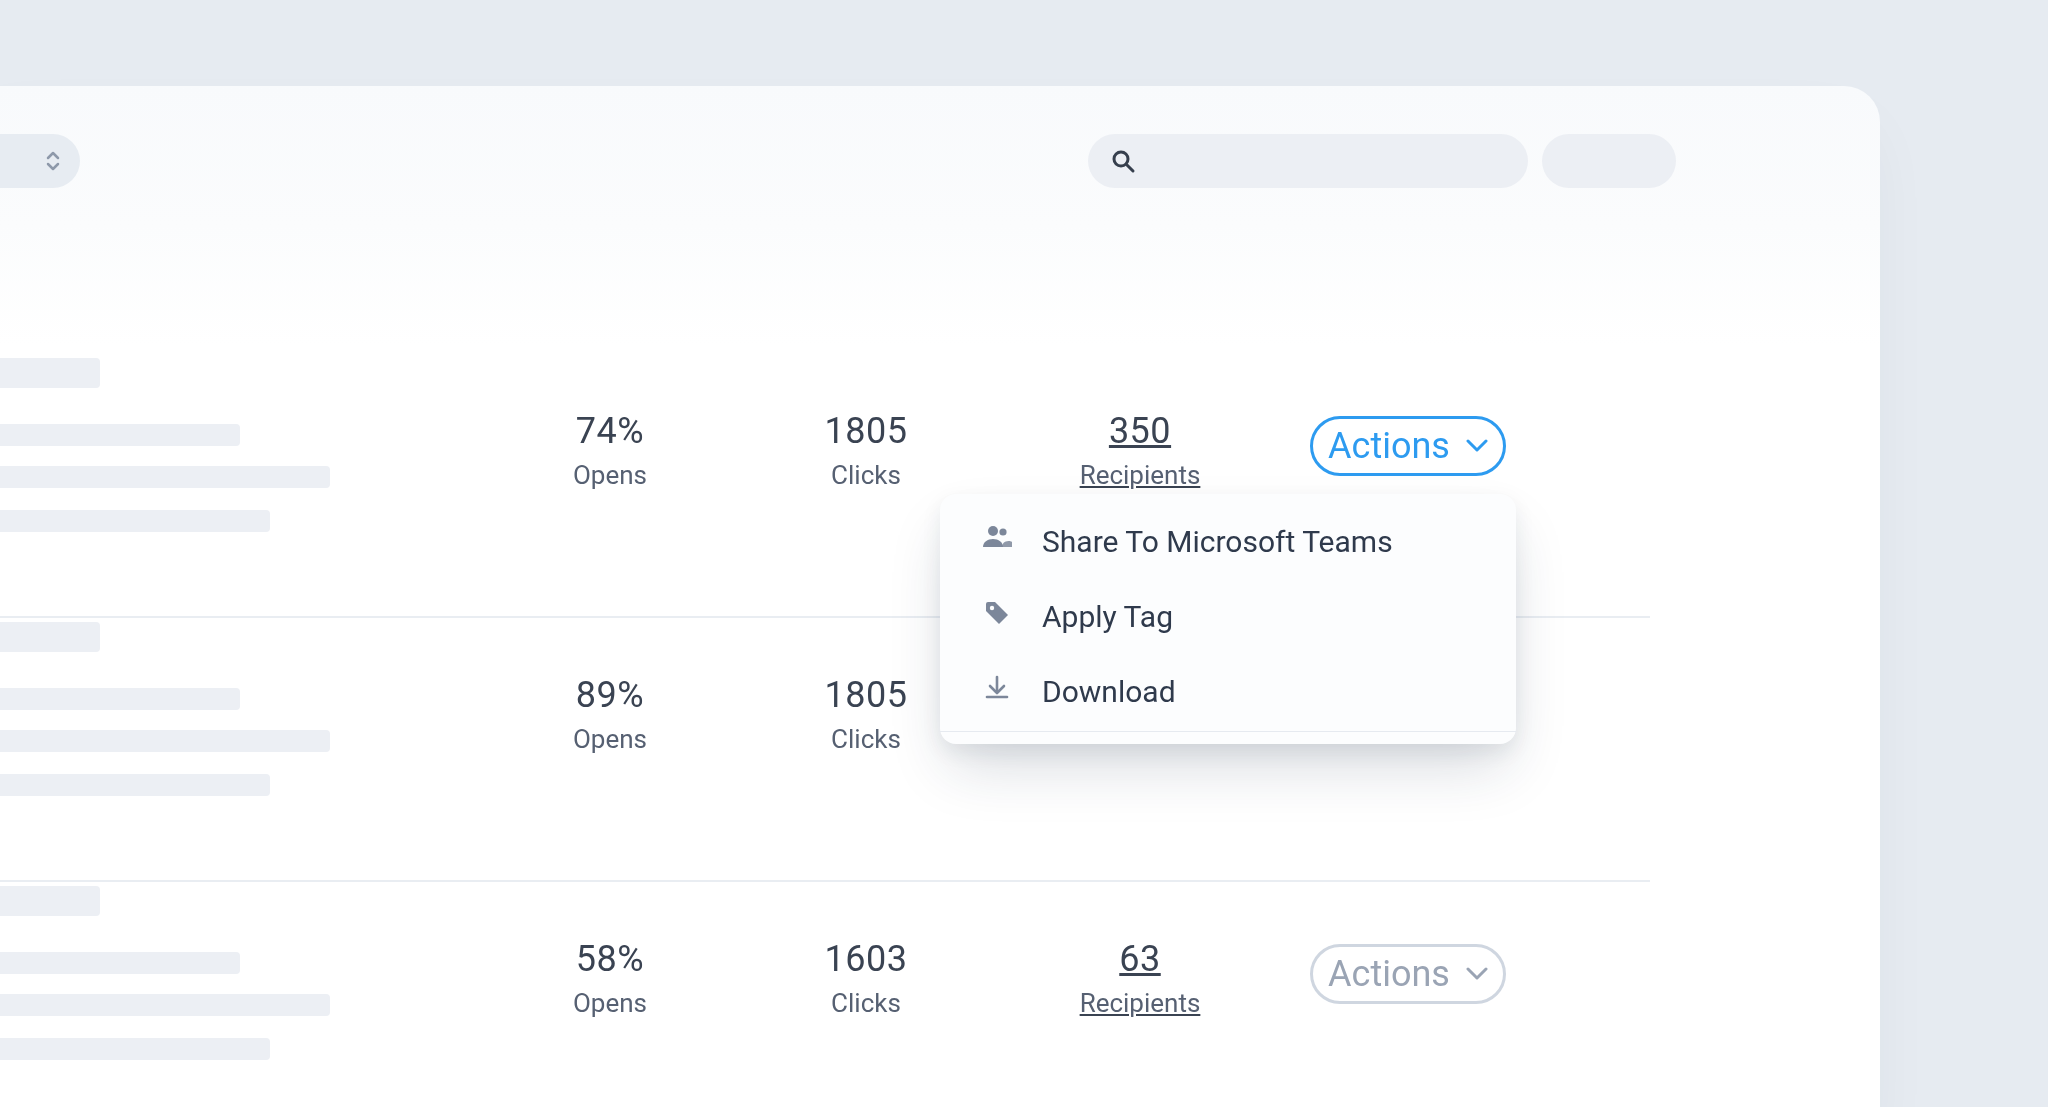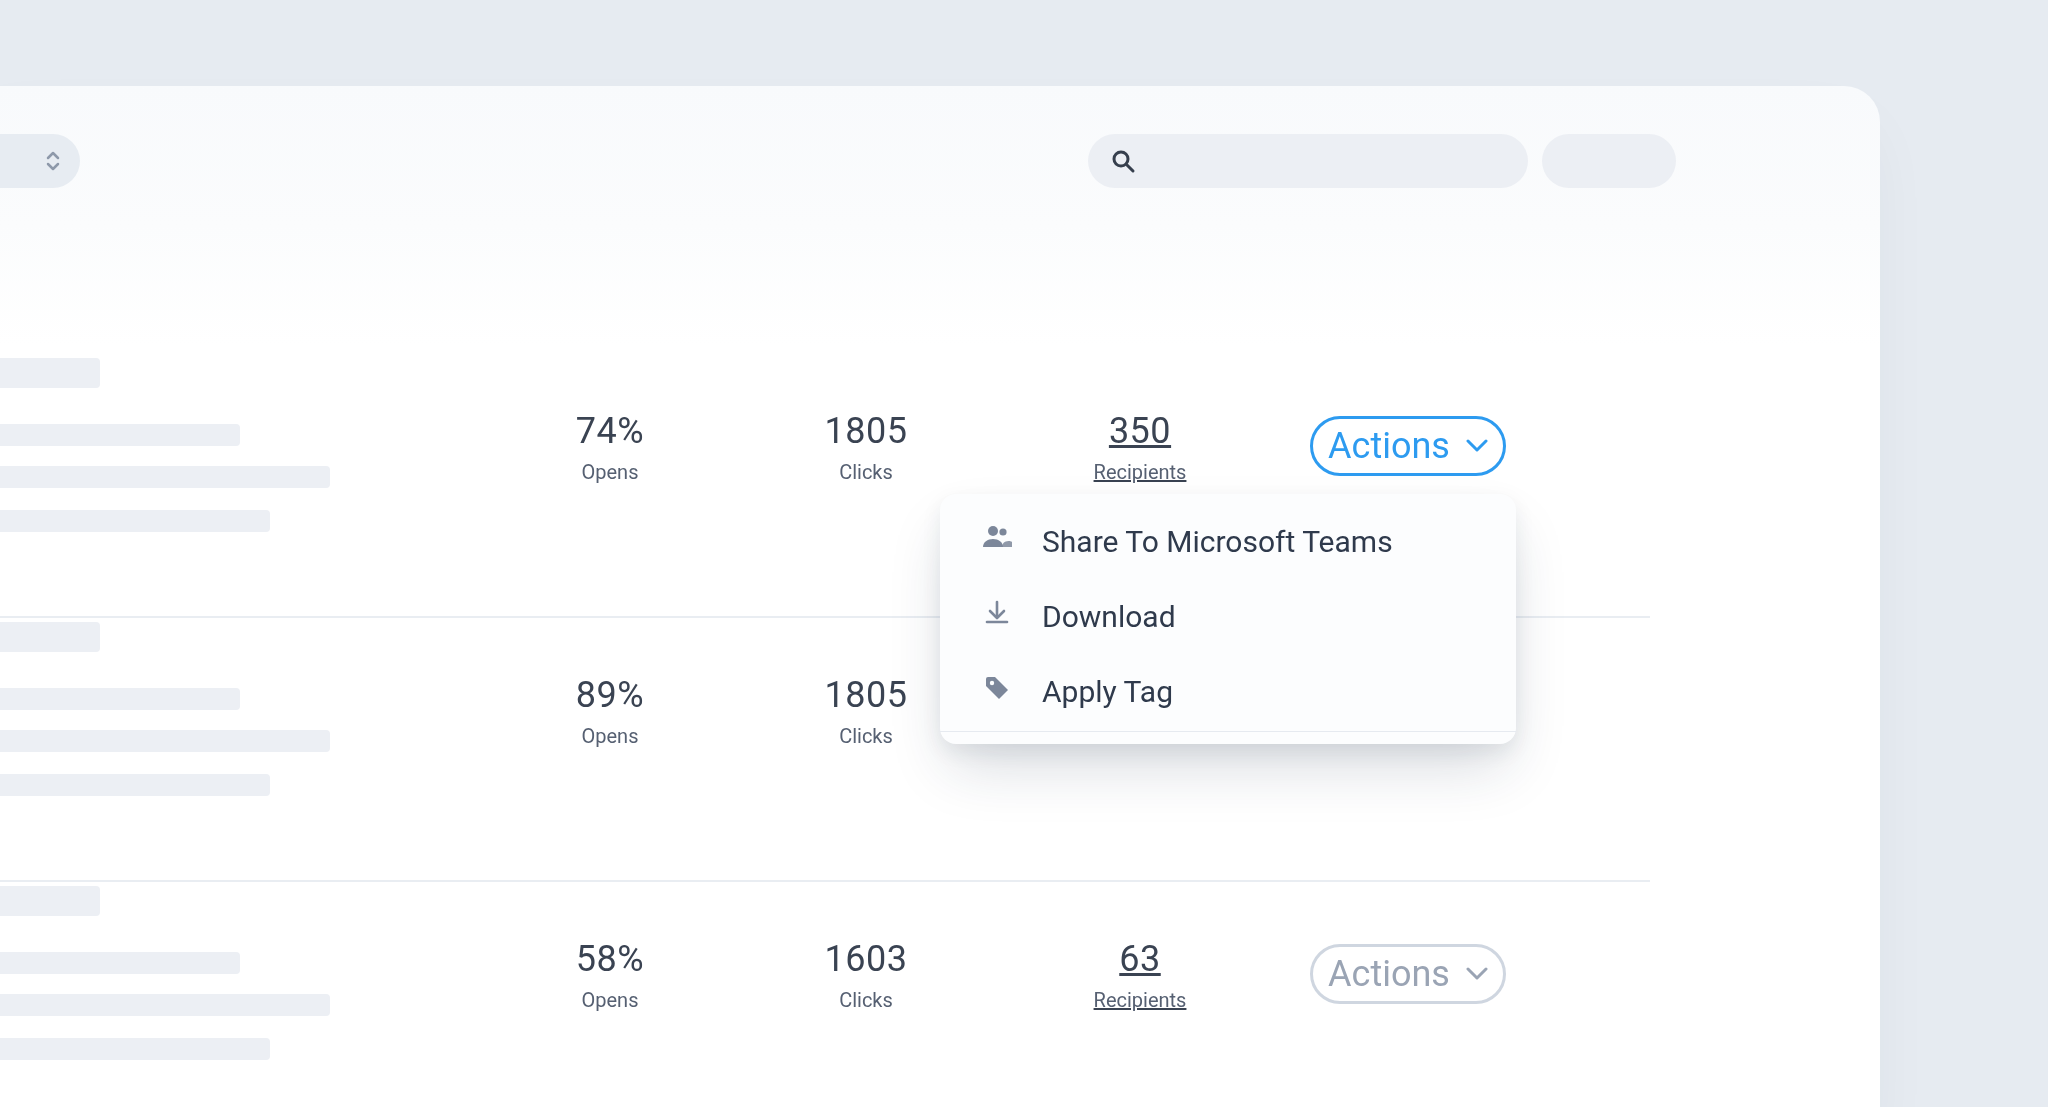--- a/index.html
+++ b/index.html
@@ -80,21 +80,21 @@
   .ph-3 { left:0; top:112px; width:370px; height:22px; }
   .ph-4 { left:0; top:156px; width:310px; height:22px; }
 
   .metric {
     position:absolute;
     text-align:center;
     color:#3a4352;
     top: 56px;
   }
   .metric .value { font-size:36px; font-weight:400; color:#3a4352; letter-spacing:.5px;}
-  .metric .label { font-size:20px; color:#566072; margin-top:8px; }
+  .metric .label { font-size:26px; color:#566072; margin-top:8px; }
   .m-opens { left: 570px; width:160px; }
   .m-clicks { left: 826px; width:160px; }
   .m-recips { left: 1090px; width:180px;text-decoration:underline; }
 
   .actions-btn {
     position:absolute;
     top:62px;
     left:1350px;
     width:196px; height:60px;
     border-radius:32px;
@@ -252,34 +252,34 @@
             <circle cx="11" cy="7" r="5"></circle>
             <circle cx="21" cy="8" r="3.6"></circle>
             <path d="M1 23c0-5 4.5-8 10-8s10 3 10 8H1z"></path>
             <path d="M20 23c0-3.2 2.4-6 6.5-6 2 0 3.5.8 3.5.8V23h-10z" opacity=".85"></path>
           </svg>
         </span>
         <span>Share To Microsoft Teams</span>
       </div>
       <div class="dropdown-item">
         <span class="mi-icon">
+          <svg width="28" height="28" viewBox="0 0 28 28" fill="currentColor">
+            <path d="M3 12V5a2 2 0 0 1 2-2h7l13 13-9 9L3 12z"></path>
+            <circle cx="9" cy="9" r="2.2" fill="#fcfdfe"></circle>
+          </svg>
+        </span>
+        <span>Apply Tag</span>
+      </div>
+      <div class="dropdown-item">
+        <span class="mi-icon">
           <svg width="28" height="28" viewBox="0 0 28 28" fill="none" stroke="currentColor" stroke-width="2.6" stroke-linecap="round" stroke-linejoin="round">
             <path d="M14 3v14"></path>
               <path d="M7 12l7 7 7-7"></path>
               <path d="M4 23h20"></path>
           </svg>
         </span>
         <span>Download</span>
       </div>
-      <div class="dropdown-item">
-        <span class="mi-icon">
-          <svg width="28" height="28" viewBox="0 0 28 28" fill="currentColor">
-            <path d="M3 12V5a2 2 0 0 1 2-2h7l13 13-9 9L3 12z"></path>
-            <circle cx="9" cy="9" r="2.2" fill="#fcfdfe"></circle>
-          </svg>
-        </span>
-        <span>Apply Tag</span>
-      </div>
       <div class="dropdown-sep"></div>
     </div>
 
   </div>
 </div>
 
 </body></html>

